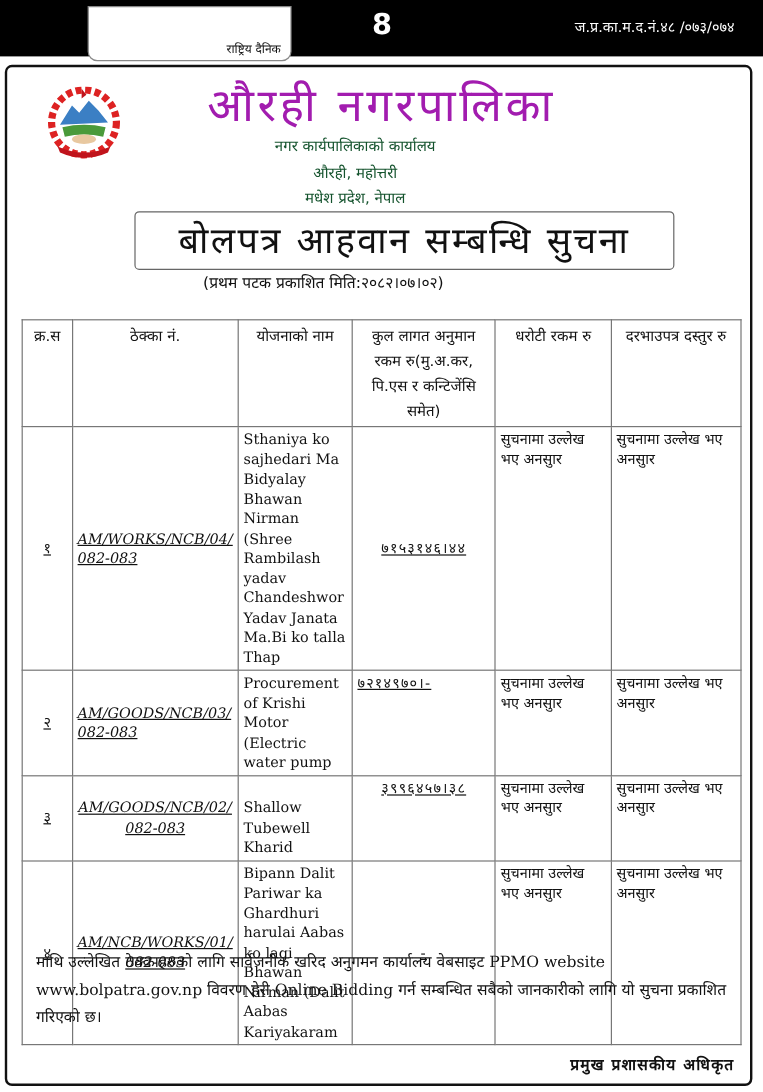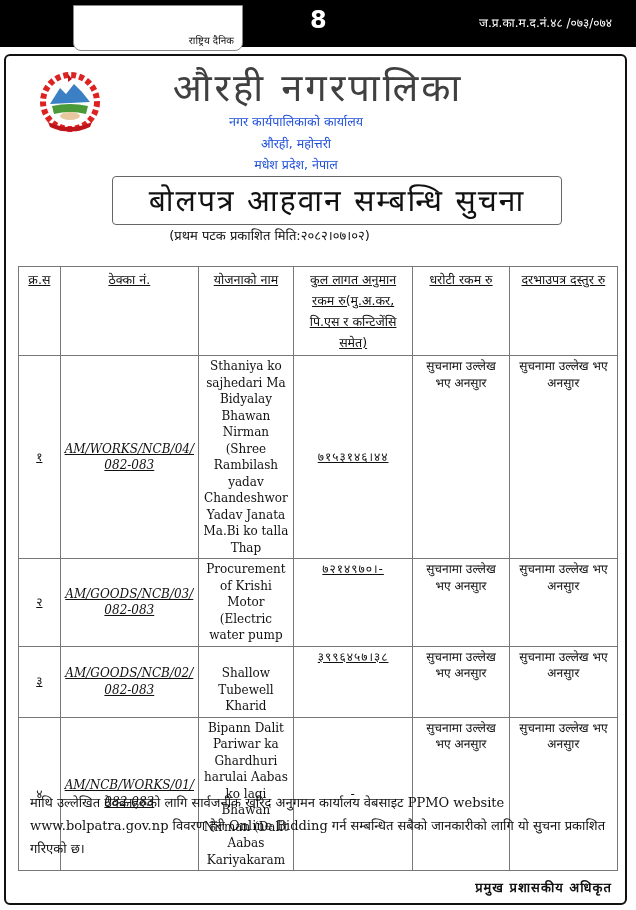--- a/index.html
+++ b/index.html
@@ -13,34 +13,34 @@
   .masthead .sub { position:absolute; right:8px; top:27px; font-family:"DejaVu Sans", sans-serif;
               font-size:10px; color:#111; }
   .pageno { position:absolute; left:310px; top:6px; font-family:"DejaVu Sans", sans-serif;
             font-weight:bold; font-size:24px; color:#fff; }
   .regno { position:absolute; right:24px; top:14px; font-family:"DejaVu Sans", sans-serif;
            font-size:12px; color:#fff; }
   .frame { position:absolute; left:4px; top:54px; width:619px; height:847px;
            border:2.5px solid #111; border-radius:6px; }
   .logo { position:absolute; left:36px; top:72px; width:68px; height:62px; }
   .title { position:absolute; left:0; width:636px; text-align:center; top:60px;
-           font-family:"DejaVu Sans", sans-serif; font-size:38px; letter-spacing:3px; color:#404040; }
+           font-family:"DejaVu Sans", sans-serif; font-size:38px; letter-spacing:3px; color:#a21caf; }
   .addr { position:absolute; left:0; width:592px; text-align:center;
-          font-family:"DejaVu Sans", sans-serif; font-size:12.5px; color:#1d4ed8; }
+          font-family:"DejaVu Sans", sans-serif; font-size:12.5px; color:#14532d; }
   .noticebox { position:absolute; left:93px; top:176px; width:448px; height:47px;
                border:1px solid #666; border-radius:4px;margin-left:19px; }
   .noticetitle { position:absolute; left:0; width:100%; top:2px; text-align:center;
                font-family:"DejaVu Sans", sans-serif; font-size:30px; letter-spacing:2px; }
   .pubdate { position:absolute; left:0; width:539px; text-align:center; top:226px;
              font-family:"DejaVu Sans", sans-serif; font-size:13px; }
   table.tender { position:absolute; left:18px; top:266px; border-collapse:collapse; width:600px; }
   table.tender th, table.tender td { border:1px solid #777; vertical-align:top; padding:2px 4px; }
   table.tender th { font-family:"DejaVu Sans", sans-serif; font-weight:normal; font-size:12.5px;
-                    text-align:center; line-height:21px; height:80px;text-decoration:underline; }
-  table.tender td { font-size:12px; line-height:16.5px;text-align:center; }
+                    text-align:center; line-height:21px; height:80px; }
+  table.tender td { font-size:12px; line-height:16.5px; }
   td.sn { text-align:center; vertical-align:middle !important; text-decoration:underline;
           font-family:"DejaVu Sans", sans-serif; font-size:13px; }
   td.ref { vertical-align:middle !important; text-align:left; font-style:italic;
            text-decoration:underline; font-size:12px; }
   td.ref.center { text-align:center; }
   td.amt { font-family:"DejaVu Sans", sans-serif; text-decoration:underline; font-size:12.5px;
            letter-spacing:1px; }
   td.amt.mid { vertical-align:middle !important; text-align:center; }
   td.amt.it { text-align:center; }
   td.dep { font-family:"DejaVu Sans", sans-serif; font-size:12.5px; line-height:21px; }

